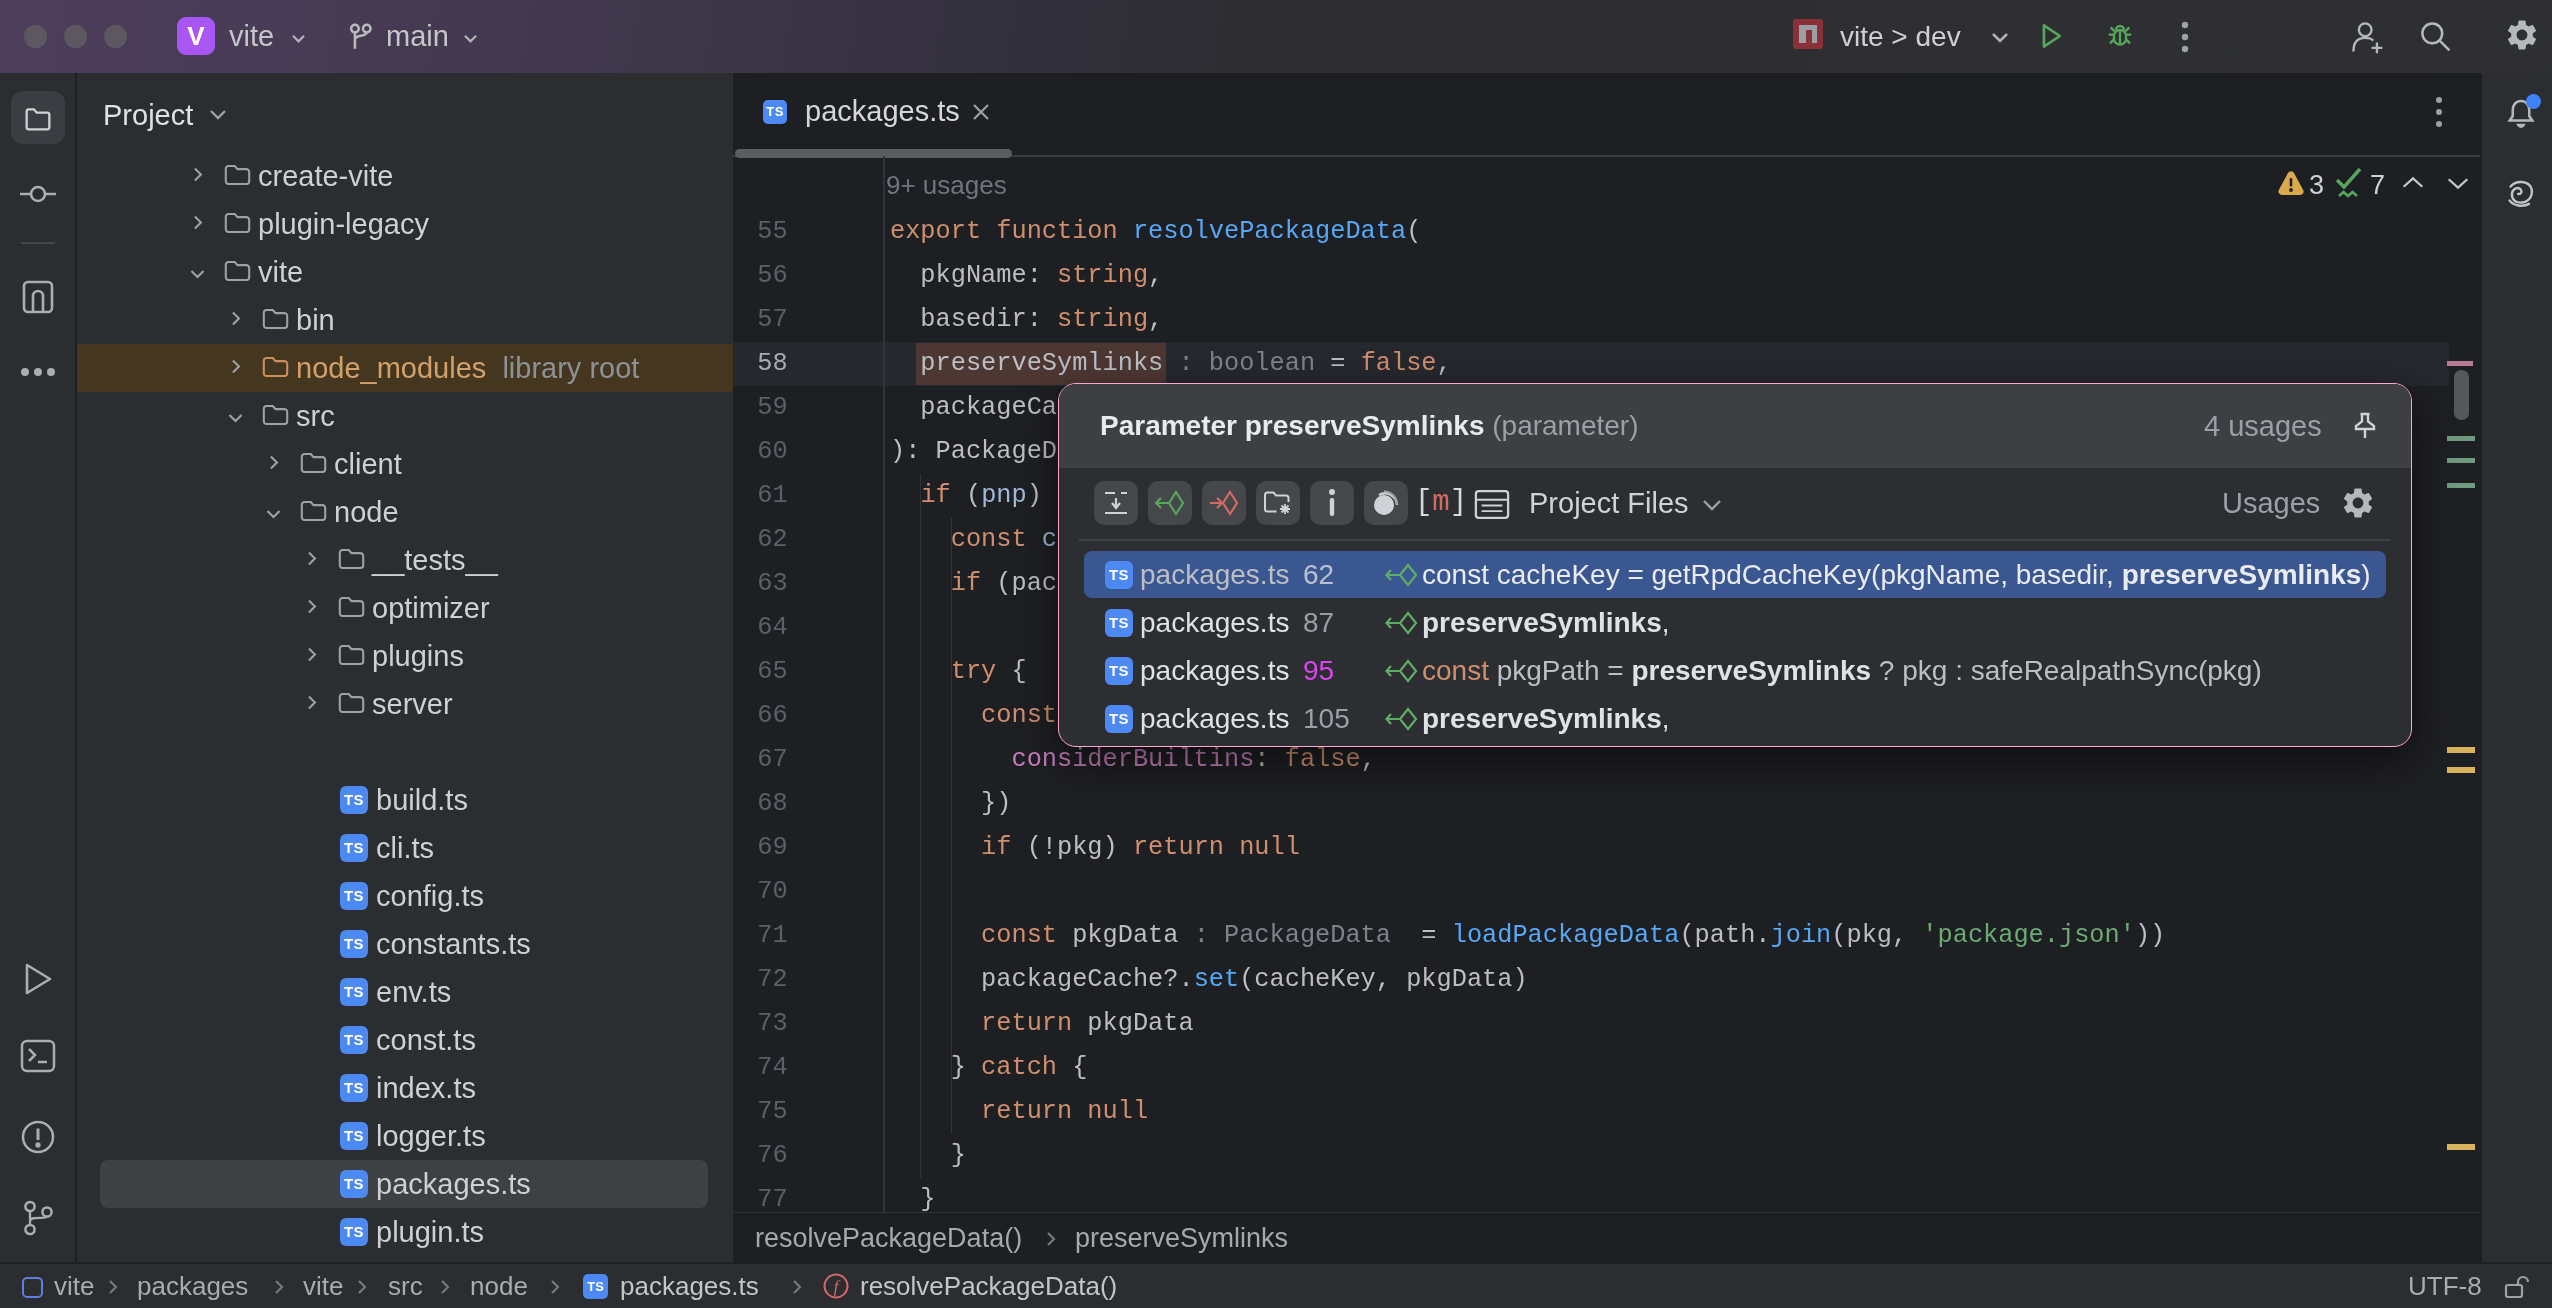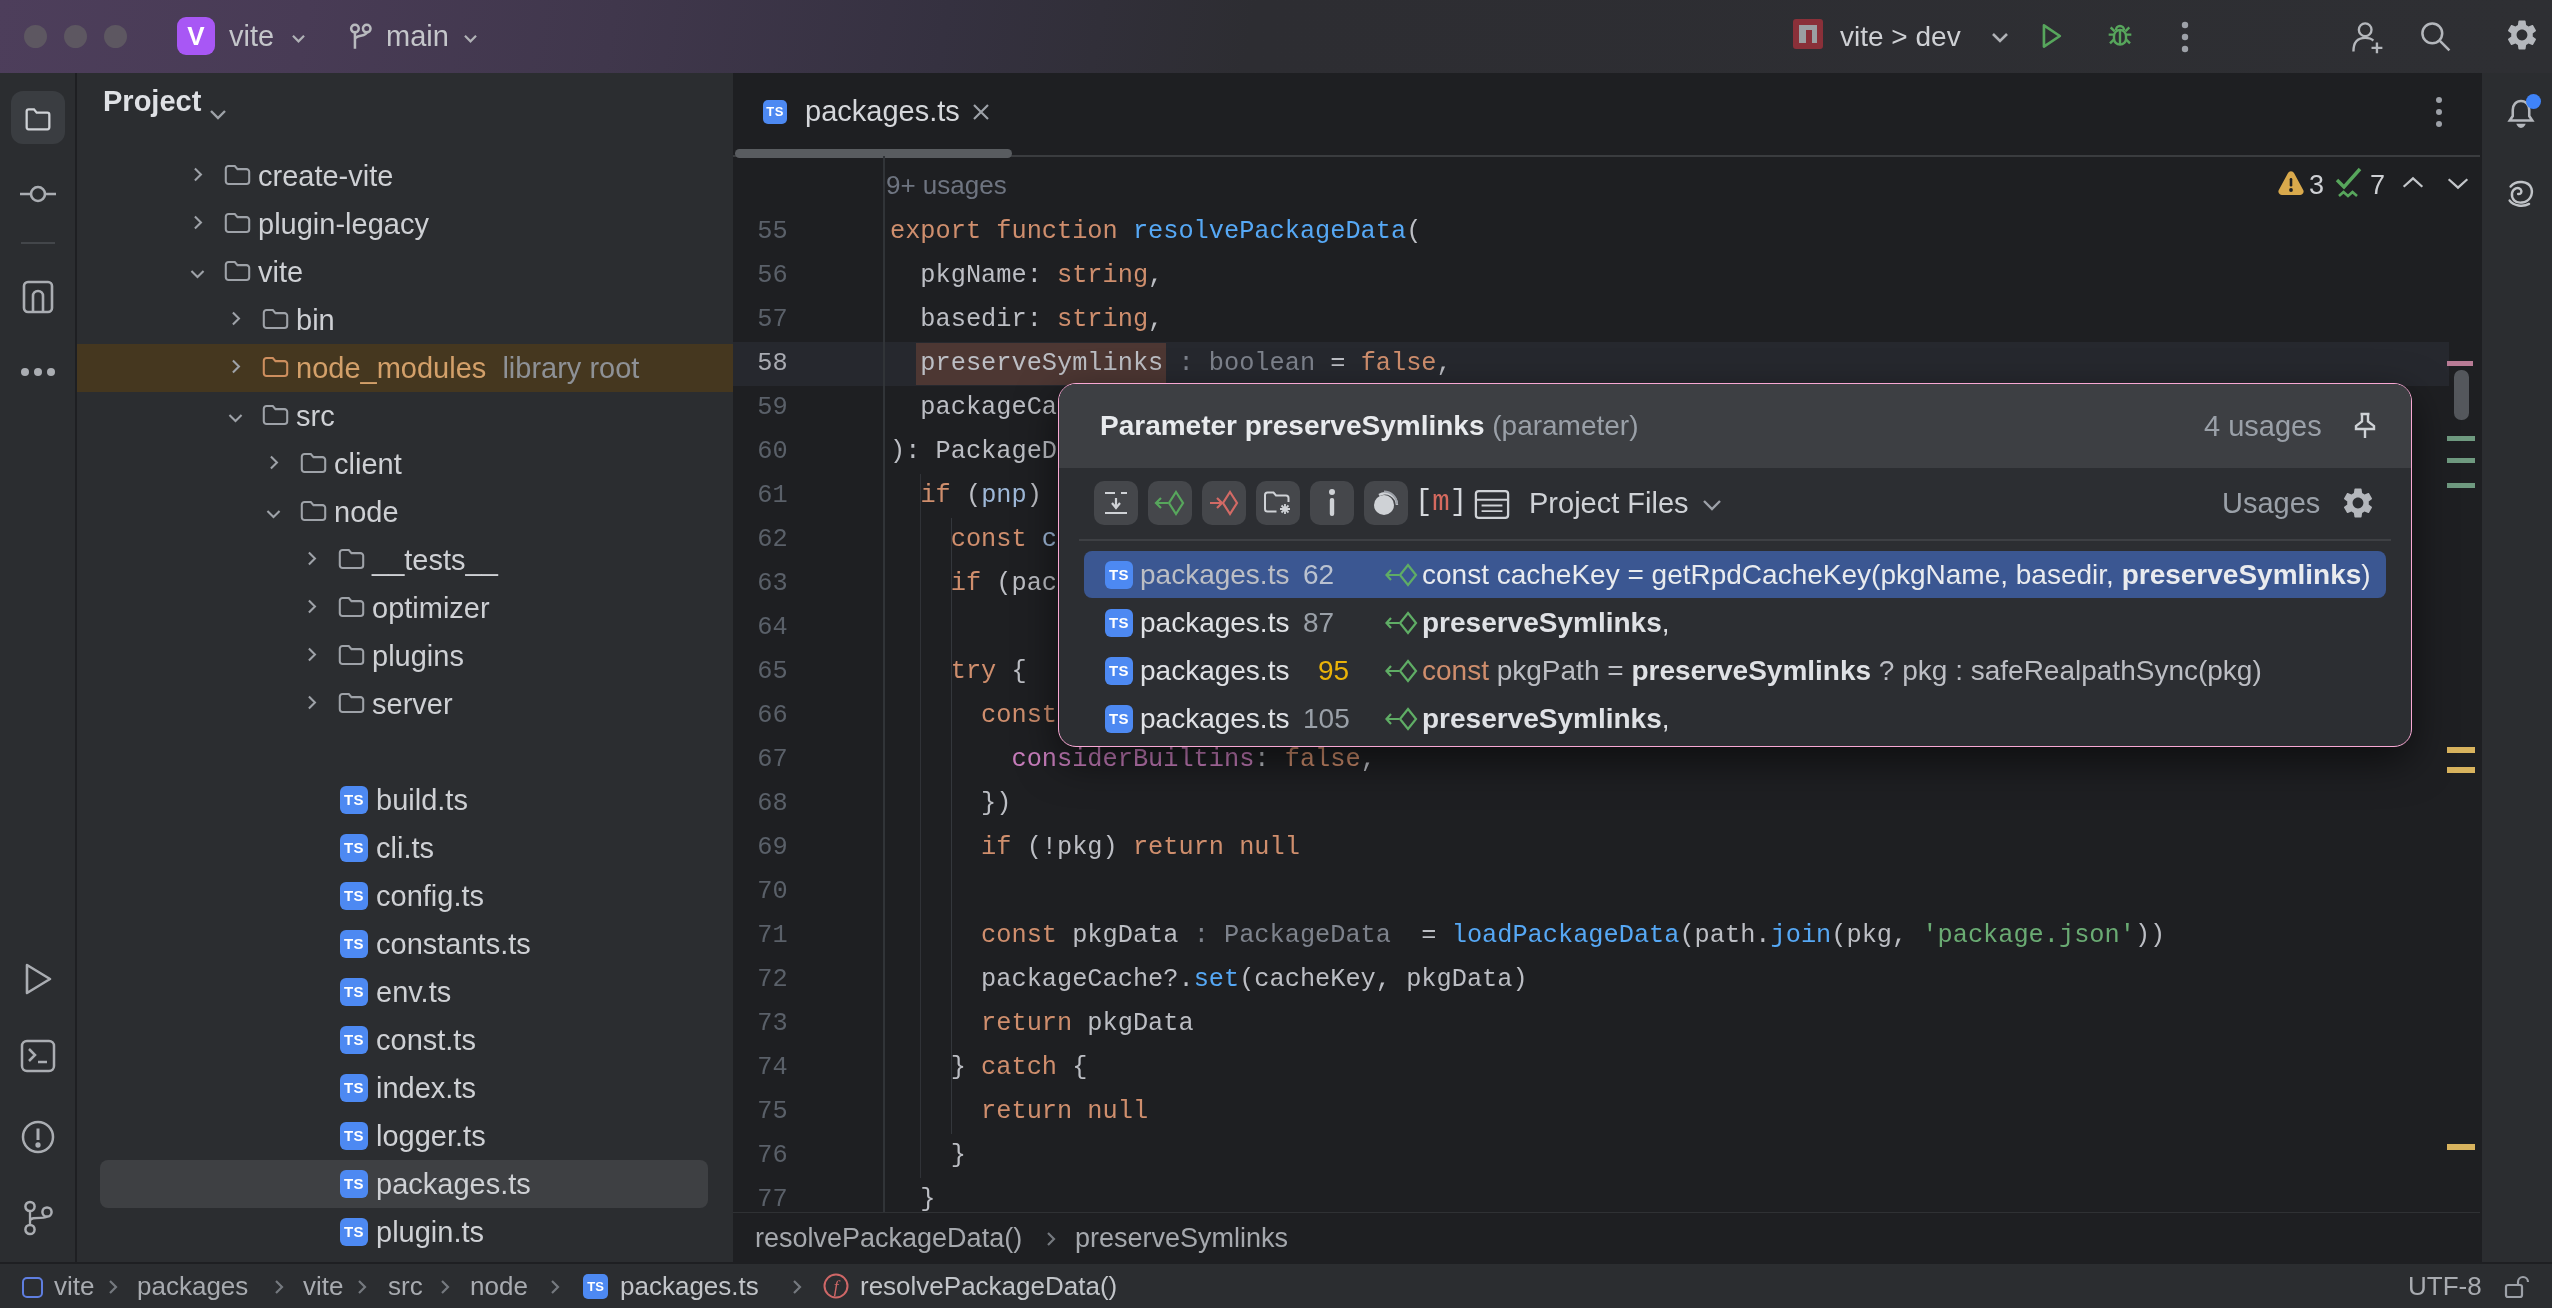--- a/index.html
+++ b/index.html
@@ -134,21 +134,21 @@
     </svg>
     <svg class="abs" style="left:21px;top:1126px" width="34" height="38" viewBox="0 0 34 38" fill="none" stroke="#aaadb2" stroke-width="2.5">
       <circle cx="9" cy="7.5" r="4.6"></circle>
       <circle cx="9" cy="30.5" r="4.6"></circle>
       <circle cx="26" cy="13" r="4.6"></circle>
       <path d="M9 12 V26 M9 22 C9 16.5, 26 20.5, 26 17.5" stroke-width="2.3"></path>
     </svg>
   </div>
 
   <div id="tree">
-    <div class="abs" style="left:26px;top:4px;height:48px;line-height:48px;font-size:29px;font-weight:bold;color:#dfe1e5">Project</div>
+    <div class="abs" style="left:26px;top:18px;height:48px;line-height:48px;font-size:29px;font-weight:normal;color:#dfe1e5">Project</div>
     <svg class="abs" style="left:130px;top:35px" width="22" height="14" viewBox="0 0 22 14">
       <polyline points="4,3 11,10 18,3" fill="none" stroke="#9ea2a8" stroke-width="2.4"></polyline>
     </svg>
 
     <div class="trow" style="top:79px">
       <svg class="abs" style="left:111px;top:13px" width="19" height="19" viewBox="0 0 22 22">
         <polyline points="8,4 15,11 8,18" fill="none" stroke="#9ea2a8" stroke-width="2.4"></polyline>
       </svg>
       <svg class="abs" style="left:147px;top:11px" width="27" height="24" viewBox="0 0 30 26" fill="none" stroke="#9ea2a8" stroke-width="2.3">
         <path d="M2 6 a3 3 0 0 1 3-3 h7 l3 3.5 h10 a3 3 0 0 1 3 3 V20 a3 3 0 0 1 -3 3 H5 a3 3 0 0 1 -3-3 Z"></path>
@@ -480,21 +480,21 @@
       <div class="tsbadge" style="left:21px;background:#4d89f2">TS</div>
       <div class="abs" style="left:56px;color:#dfe1e5">packages.ts</div><div class="abs" style="left:219px;color:#9aa0a8">87</div>
       <svg class="abs" style="left:301px;top:11px" width="34" height="26" viewBox="0 0 34 26" fill="none" stroke="#5fad65" stroke-width="2.2">
         <path d="M14 13 H2 M6 8 l-4.5 5 4.5 5"></path>
         <path d="M23 3 l8 10 -8 10 -8-10 Z"></path>
       </svg>
       <div class="abs" style="left:338px;color:#dfe1e5"><b>preserveSymlinks</b>,</div>
     </div>
     <div class="prow" style="top:263px">
       <div class="tsbadge" style="left:21px;background:#4d89f2">TS</div>
-      <div class="abs" style="left:56px;color:#dfe1e5">packages.ts</div><div class="abs" style="left:234px;color:#eab308">95</div>
+      <div class="abs" style="left:56px;color:#dfe1e5">packages.ts</div><div class="abs" style="left:219px;color:#d946ef">95</div>
       <svg class="abs" style="left:301px;top:11px" width="34" height="26" viewBox="0 0 34 26" fill="none" stroke="#5fad65" stroke-width="2.2">
         <path d="M14 13 H2 M6 8 l-4.5 5 4.5 5"></path>
         <path d="M23 3 l8 10 -8 10 -8-10 Z"></path>
       </svg>
       <div class="abs" style="left:338px;color:#bcbec4"><span class="kw">const</span> pkgPath = <b style="color:#dfe1e5">preserveSymlinks</b> ? pkg : safeRealpathSync(pkg)</div>
     </div>
     <div class="prow" style="top:311px">
       <div class="tsbadge" style="left:21px;background:#4d89f2">TS</div>
       <div class="abs" style="left:56px;color:#dfe1e5">packages.ts</div><div class="abs" style="left:219px;color:#9aa0a8">105</div>
       <svg class="abs" style="left:301px;top:11px" width="34" height="26" viewBox="0 0 34 26" fill="none" stroke="#5fad65" stroke-width="2.2">

